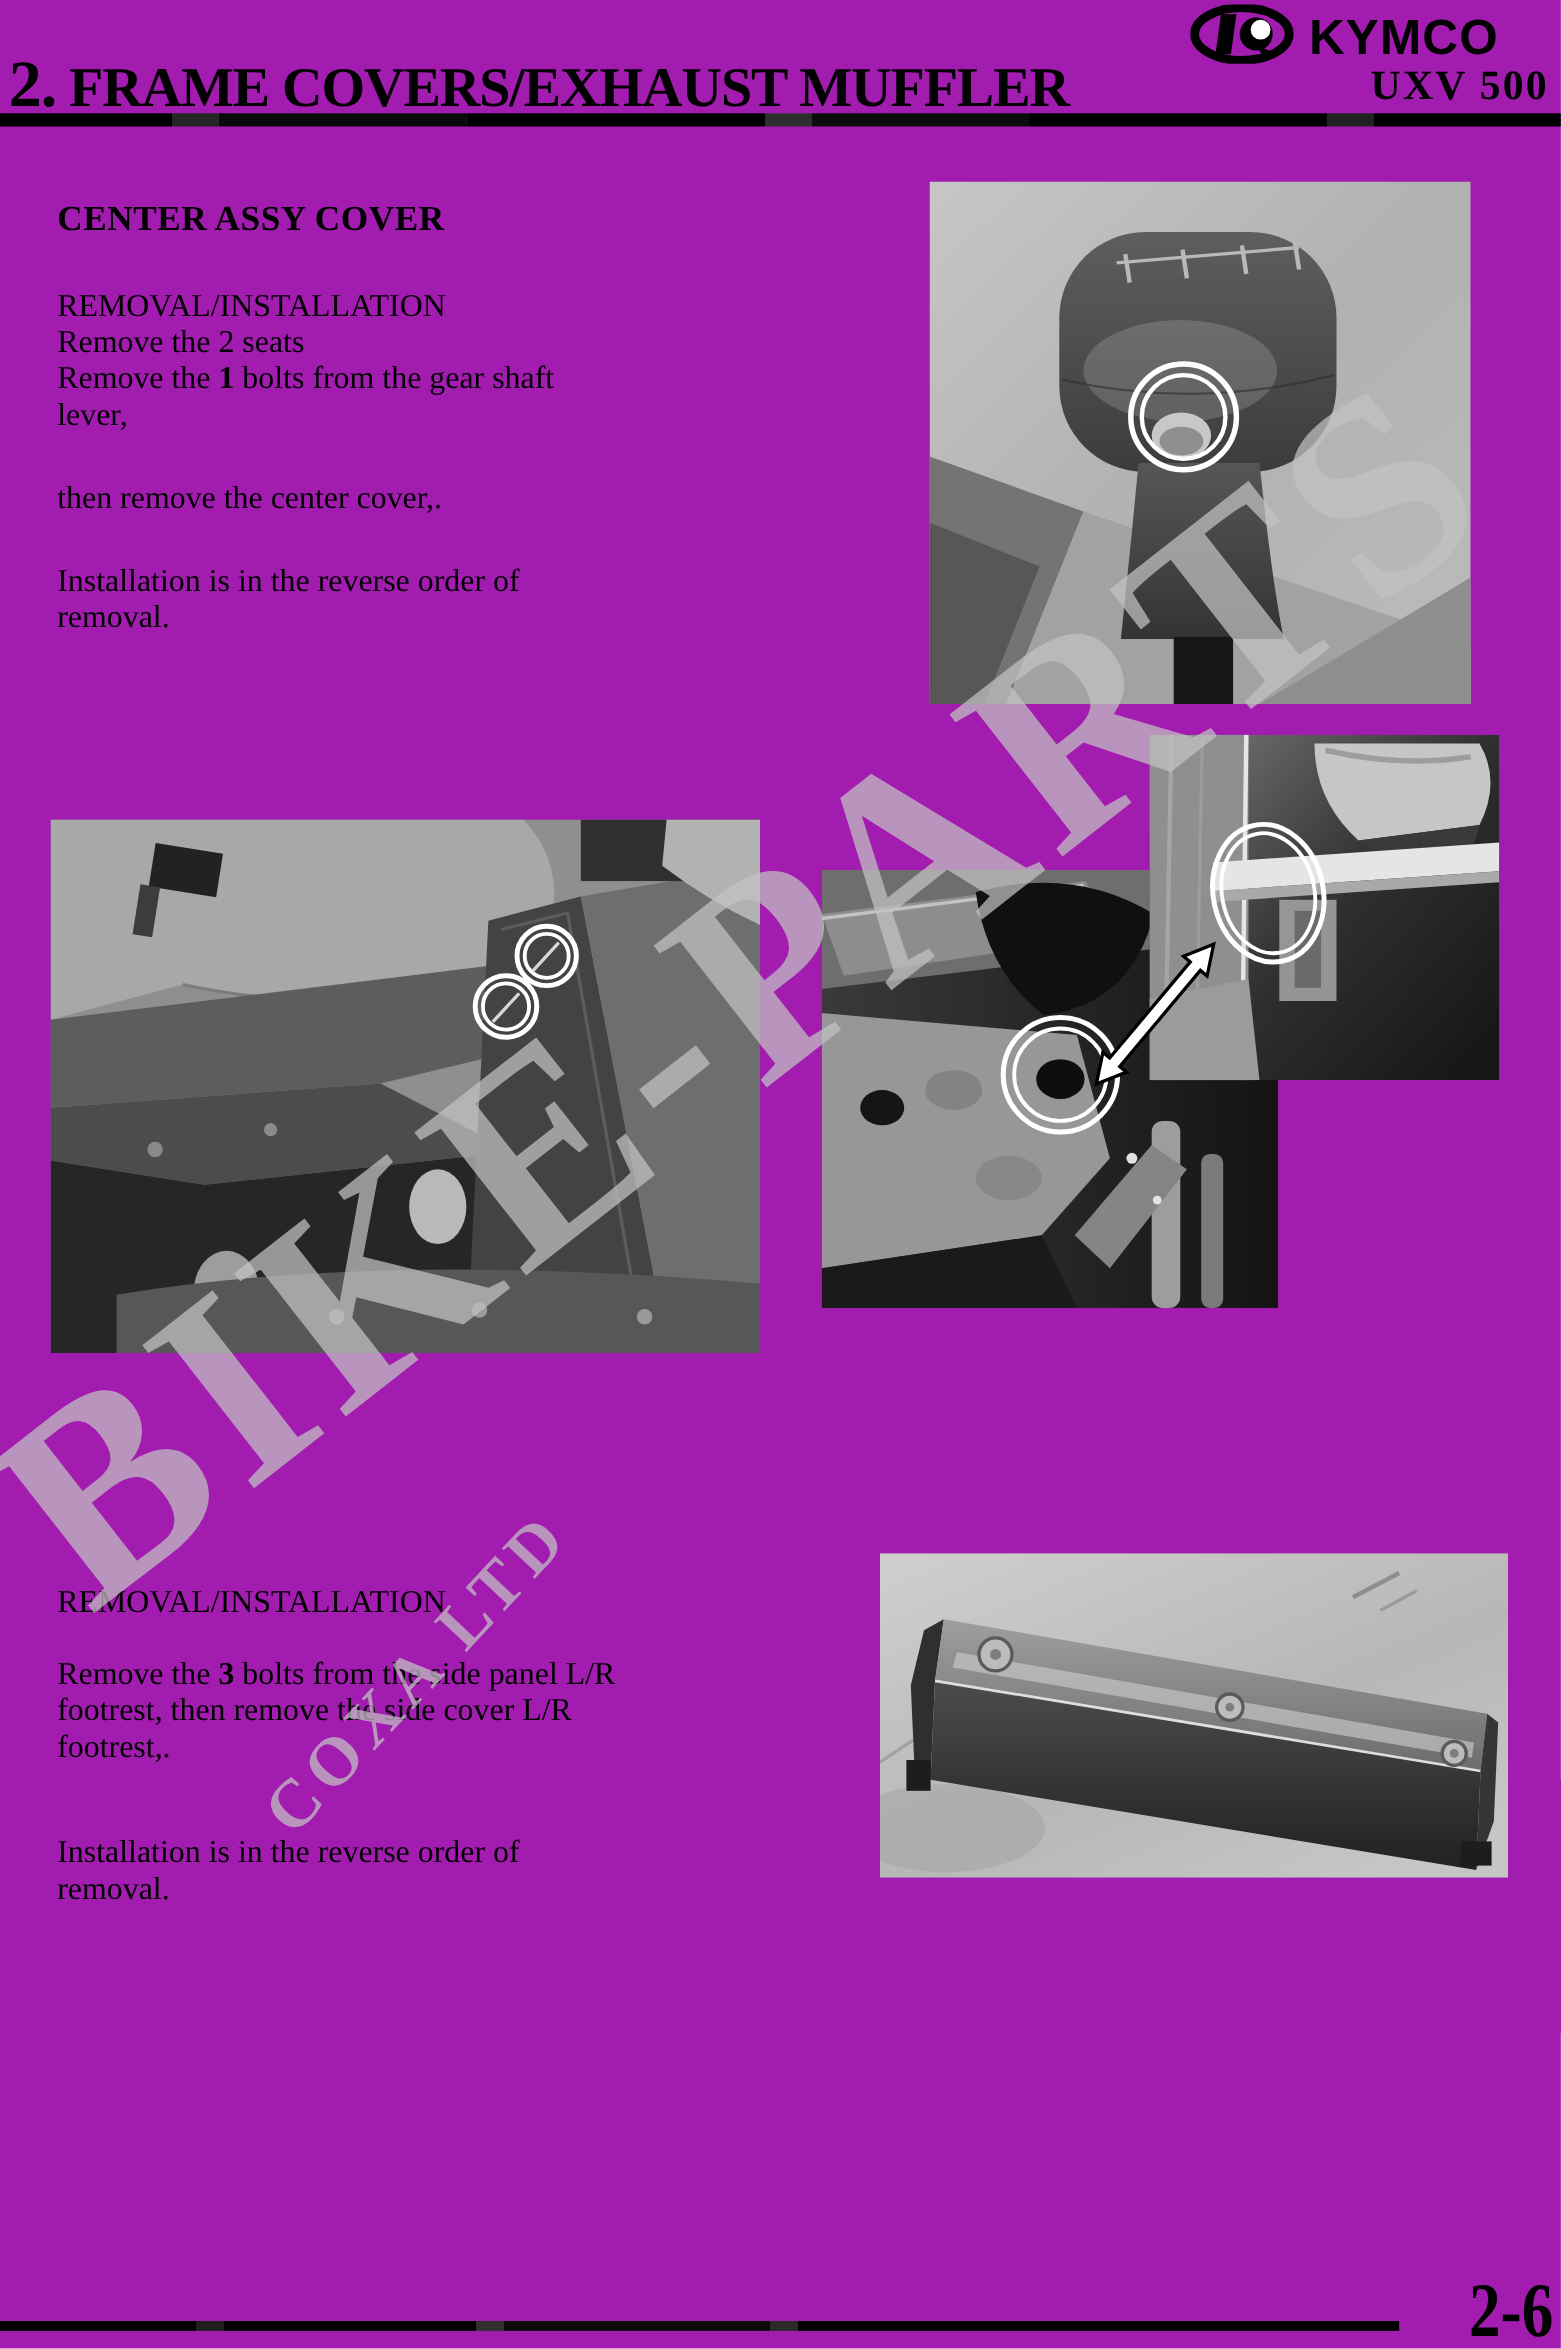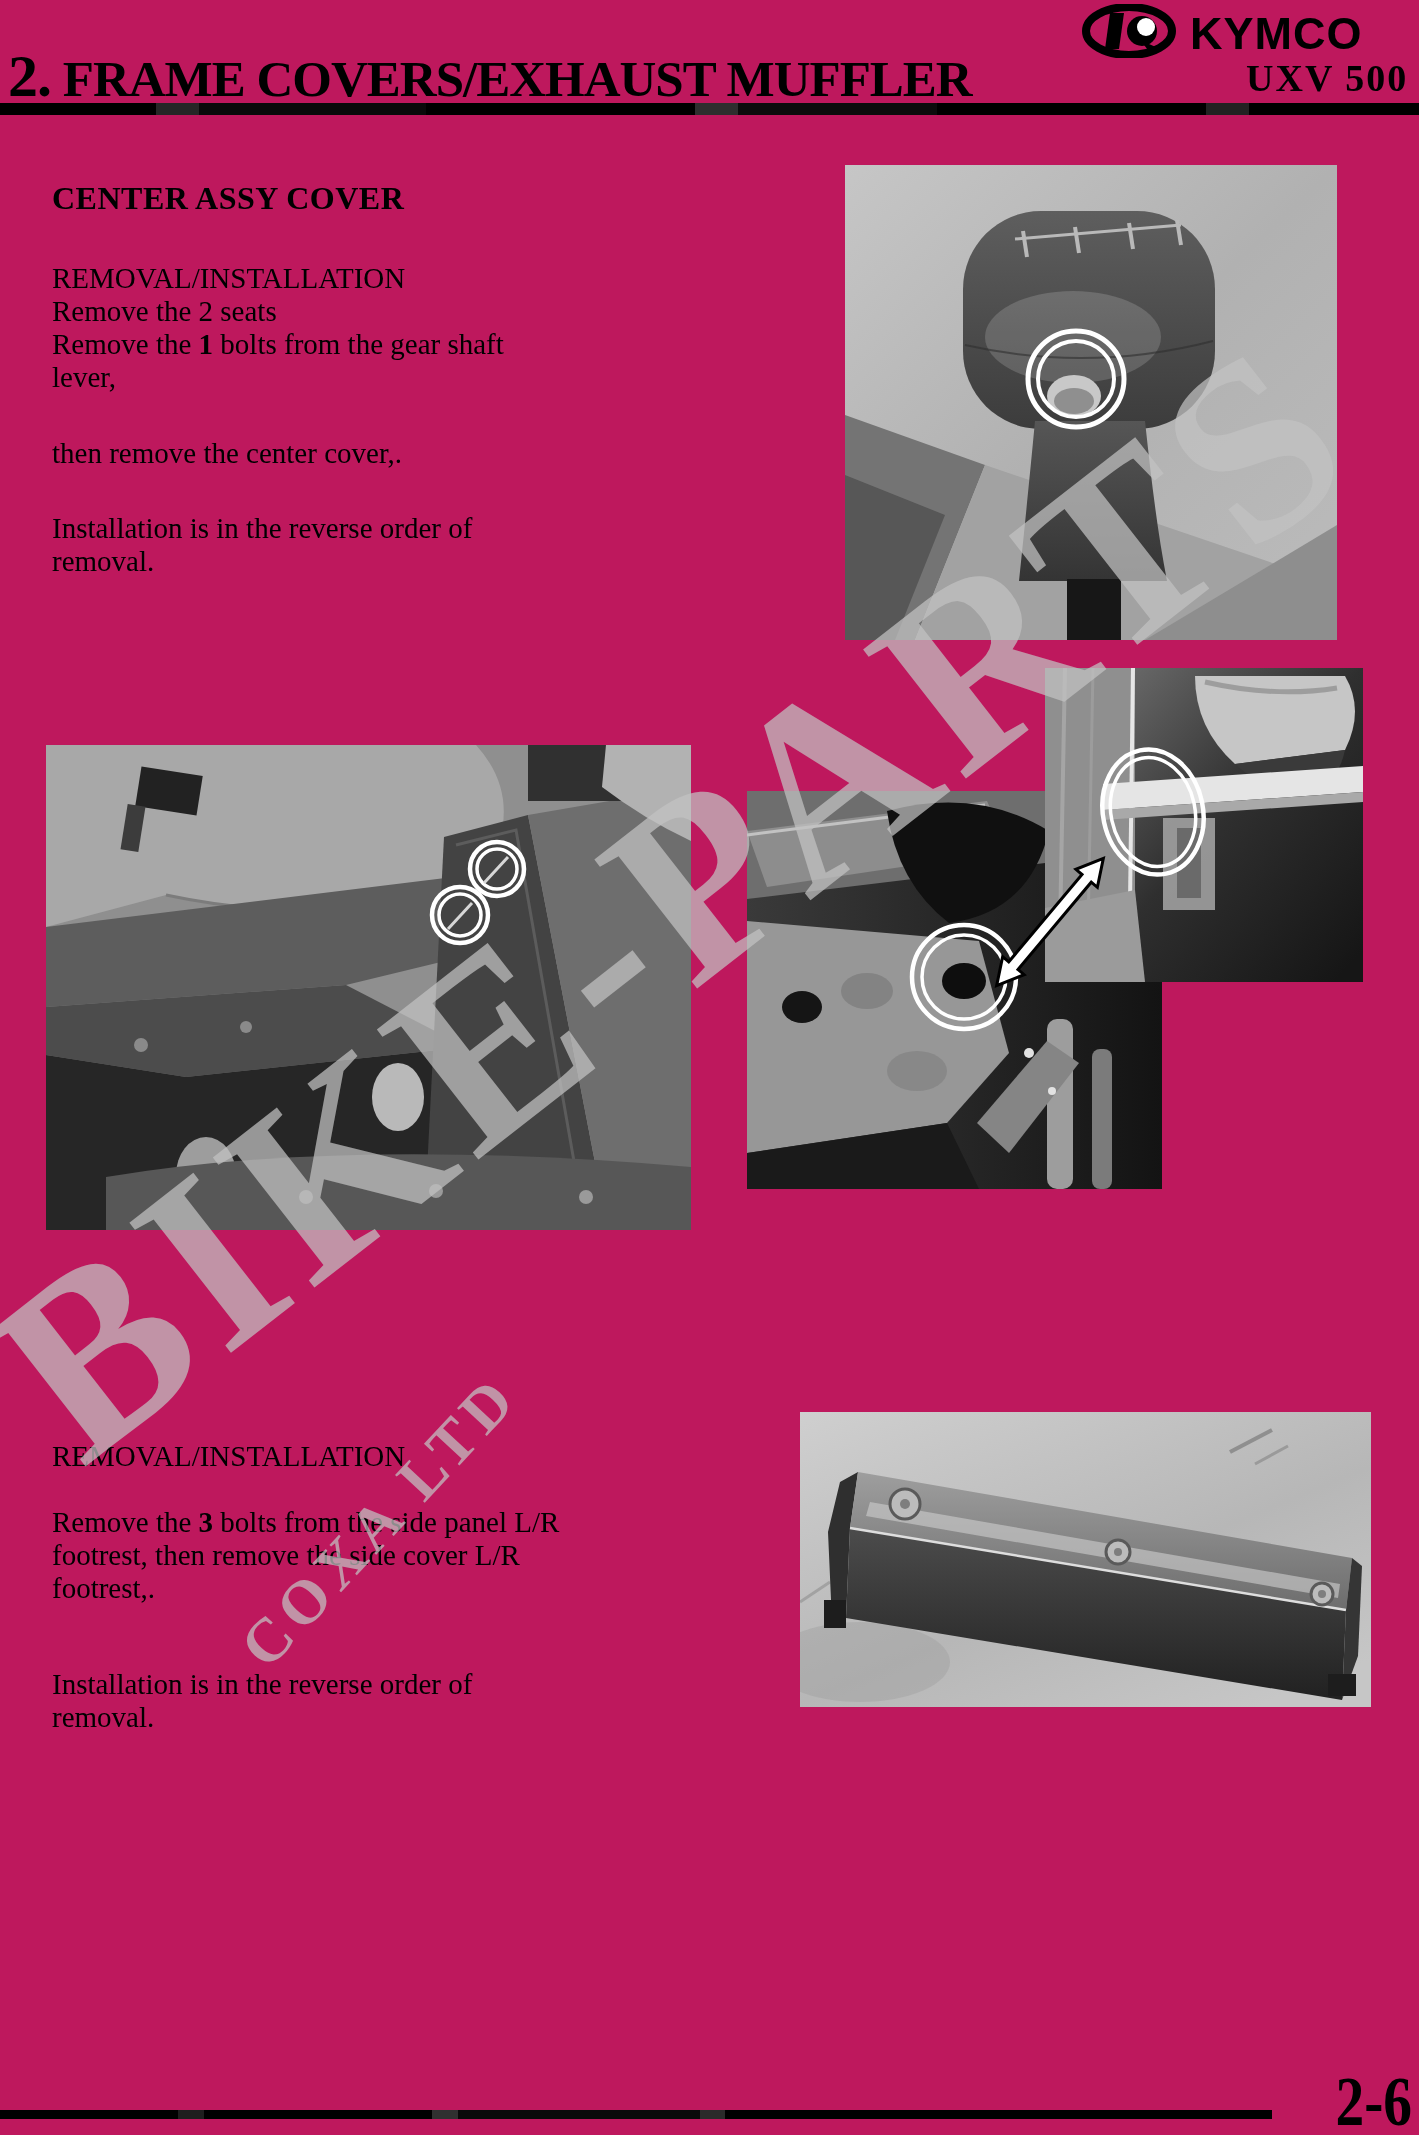--- a/index.html
+++ b/index.html
@@ -1,16 +1,16 @@
 <!DOCTYPE html>
 <html><head>
 <meta charset="utf-8">
 <style>
   html,body{margin:0;padding:0;background:#ffffff;}
-  #page{position:relative;width:1419px;height:2135px;background:#be185d;overflow:hidden;
+  #page{position:relative;width:1419px;height:2135px;background:#a21caf;overflow:hidden;
         font-family:"Liberation Serif",serif;color:#000;}
   .abs{position:absolute;}
   
   #page-title{left:8px;top:42px;white-space:nowrap;font-weight:bold;z-index:4;}
   #page-title .tnum{font-size:60px;letter-spacing:-1px;}
   #page-title .trest{font-size:51px;letter-spacing:-1px;}
   #brand-logo{left:1082px;top:4px;z-index:4;}
   #brand-name{left:1190px;top:8px;font-family:"Liberation Sans",sans-serif;font-weight:bold;
               font-size:45px;letter-spacing:1px;z-index:4;}
   #brand-model{left:1246px;top:56px;font-weight:bold;font-size:38px;letter-spacing:2px;z-index:4;}

